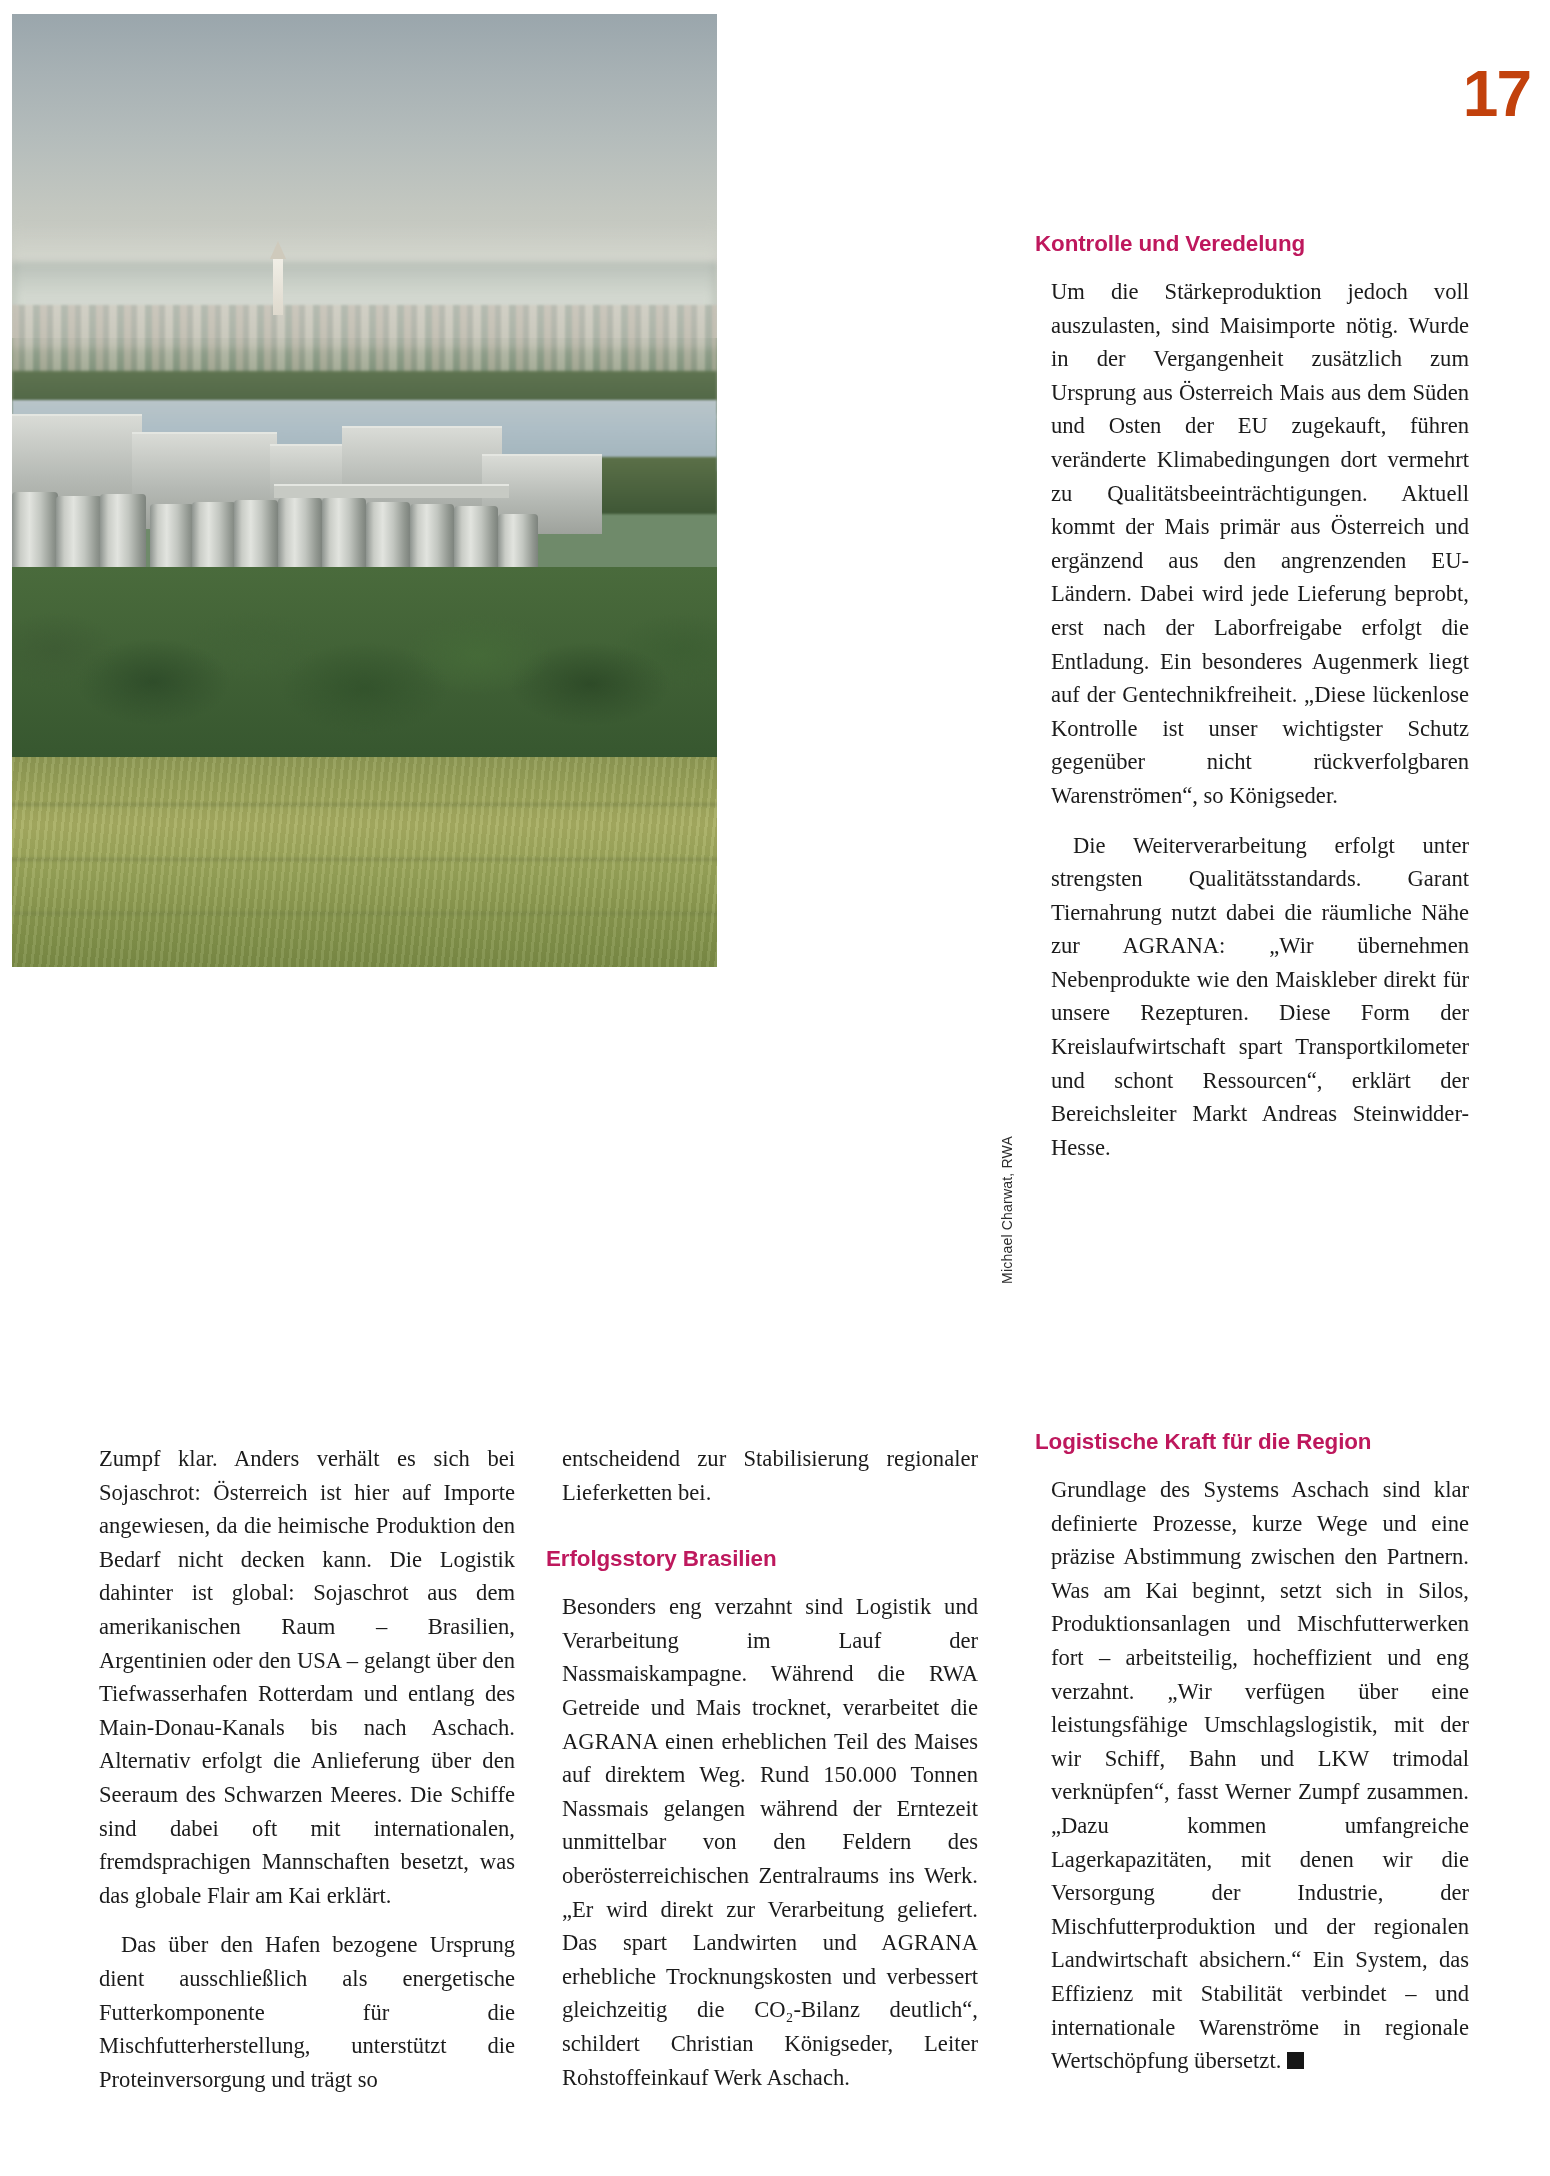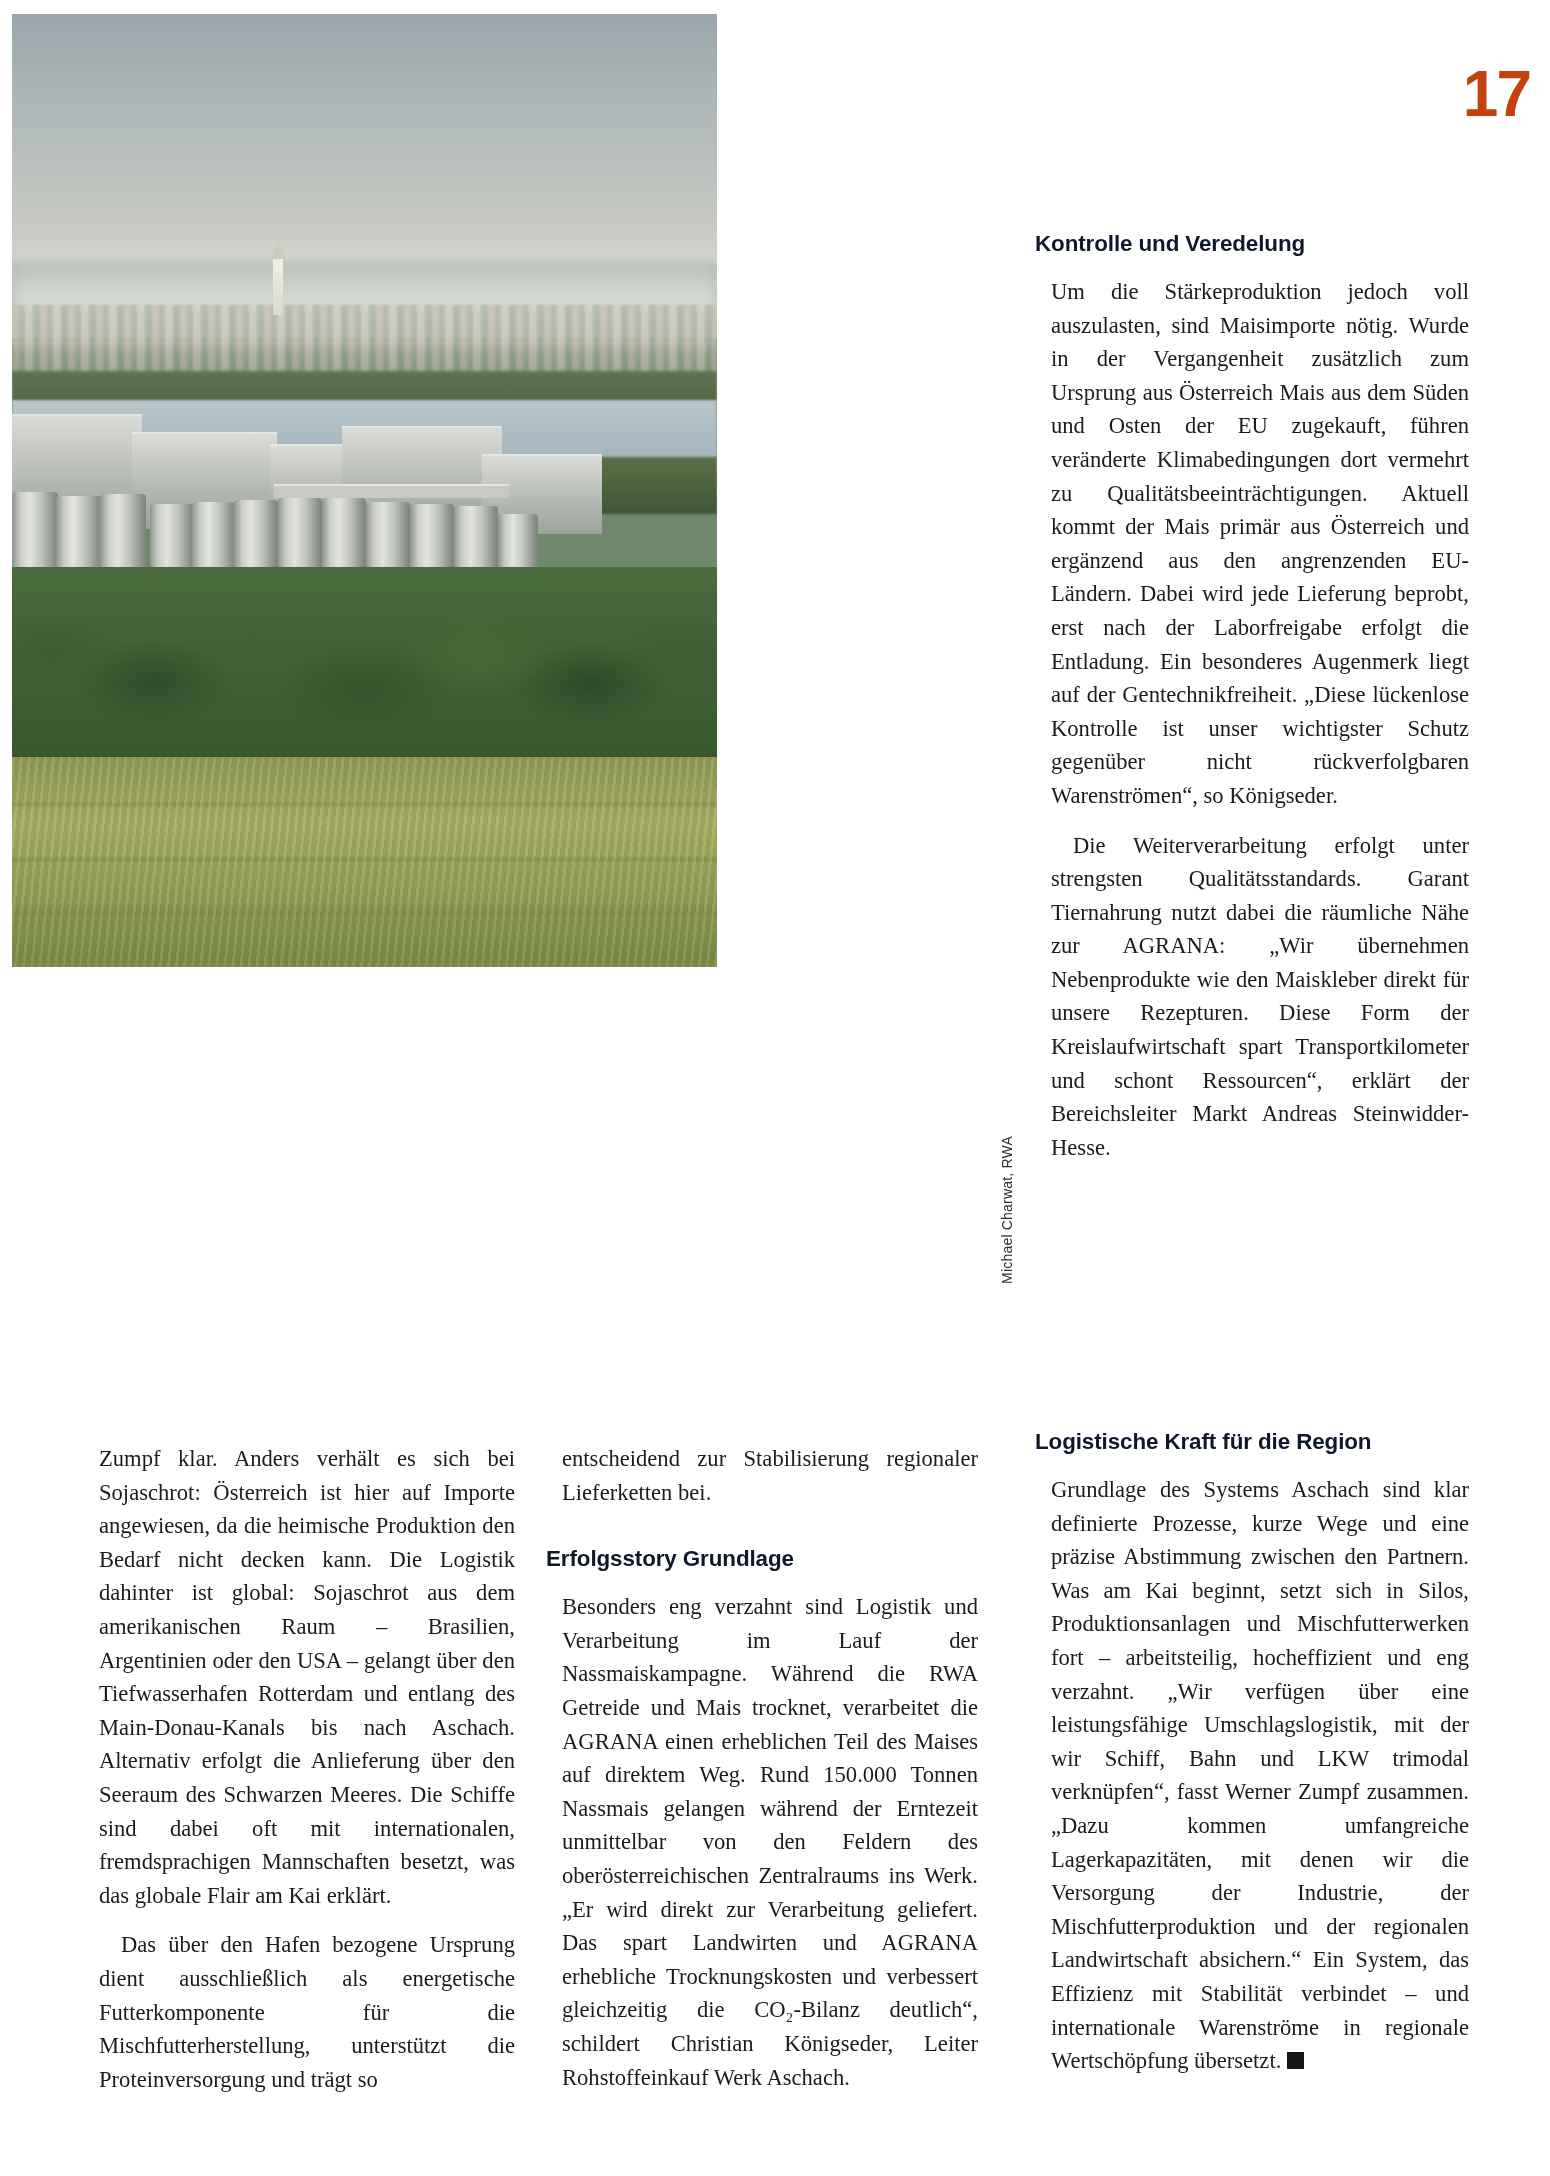--- a/index.html
+++ b/index.html
@@ -170,21 +170,21 @@
   .col p + p {
     text-indent: 22px;
   }
   h3.sub {
     font-family: "Liberation Sans", sans-serif;
     font-weight: bold;
     font-size: 22.4px;
     line-height: 31px;
     margin: 0 0 2px 0;
     letter-spacing: -.1px;
-    color: #0f172a;
+    color: #be185d;
     text-align: left;
   }
   h3.sub.spaced {
     margin-top: 34px;
   }
 
   
   #col-upper-right {
     left: 1035px;
     top: 228px;
@@ -263,21 +263,21 @@
   <p>Die Weiterverarbeitung erfolgt unter strengsten Qualitätsstandards. Garant Tiernahrung nutzt dabei die räumliche Nähe zur AGRANA: „Wir übernehmen Nebenprodukte wie den Maiskleber direkt für unsere Rezepturen. Diese Form der Kreislaufwirtschaft spart Transportkilometer und schont Ressourcen“, erklärt der Bereichsleiter Markt Andreas Steinwidder-Hesse.</p>
 </div>
 
 <div class="col" id="col-b1">
   <p>Zumpf klar. Anders verhält es sich bei Sojaschrot: Österreich ist hier auf Importe angewiesen, da die heimische Produktion den Bedarf nicht decken kann. Die Logistik dahinter ist global: Sojaschrot aus dem amerikanischen Raum – Brasilien, Argentinien oder den USA – gelangt über den Tiefwasserhafen Rotterdam und entlang des Main-Donau-Kanals bis nach Aschach. Alternativ erfolgt die Anlieferung über den Seeraum des Schwarzen Meeres. Die Schiffe sind dabei oft mit internationalen, fremdsprachigen Mannschaften besetzt, was das globale Flair am Kai erklärt.</p>
   <p>Das über den Hafen bezogene Ursprung dient ausschließlich als energetische Futterkomponente für die Mischfutterherstellung, unterstützt die Proteinversorgung und trägt so</p>
 </div>
 
 <div class="col" id="col-b2">
   <p>entscheidend zur Stabilisierung regionaler Lieferketten bei.</p>
-  <h3 class="sub spaced">Erfolgsstory Grundlage</h3>
+  <h3 class="sub spaced">Erfolgsstory Brasilien</h3>
   <p>Besonders eng verzahnt sind Logistik und Verarbeitung im Lauf der Nassmaiskampagne. Während die RWA Getreide und Mais trocknet, verarbeitet die AGRANA einen erheblichen Teil des Maises auf direktem Weg. Rund 150.000 Tonnen Nassmais gelangen während der Erntezeit unmittelbar von den Feldern des oberösterreichischen Zentralraums ins Werk. „Er wird direkt zur Verarbeitung geliefert. Das spart Landwirten und AGRANA erhebliche Trocknungskosten und verbessert gleichzeitig die CO₂-Bilanz deutlich“, schildert Christian Königseder, Leiter Rohstoffeinkauf Werk Aschach.</p>
 </div>
 
 <div class="col" id="col-b3">
   <h3 class="sub">Logistische Kraft für die Region</h3>
   <p class="lastline">
     <span>Grundlage des Systems Aschach sind klar definierte Prozesse, kurze Wege und eine präzise Abstimmung zwischen den Partnern. Was am Kai beginnt, setzt sich in Silos, Produktionsanlagen und Mischfutterwerken fort – arbeitsteilig, hocheffizient und eng verzahnt. „Wir verfügen über eine leistungsfähige Umschlagslogistik, mit der wir Schiff, Bahn und LKW trimodal verknüpfen“, fasst Werner Zumpf zusammen. „Dazu kommen umfangreiche Lagerkapazitäten, mit denen wir die Versorgung der Industrie, der Mischfutterproduktion und der regionalen Landwirtschaft absichern.“ Ein System, das Effizienz mit Stabilität verbindet – und internationale Warenströme in regionale Wertschöpfung übersetzt.</span><span class="endmark"></span>
   </p>
 </div>
 

